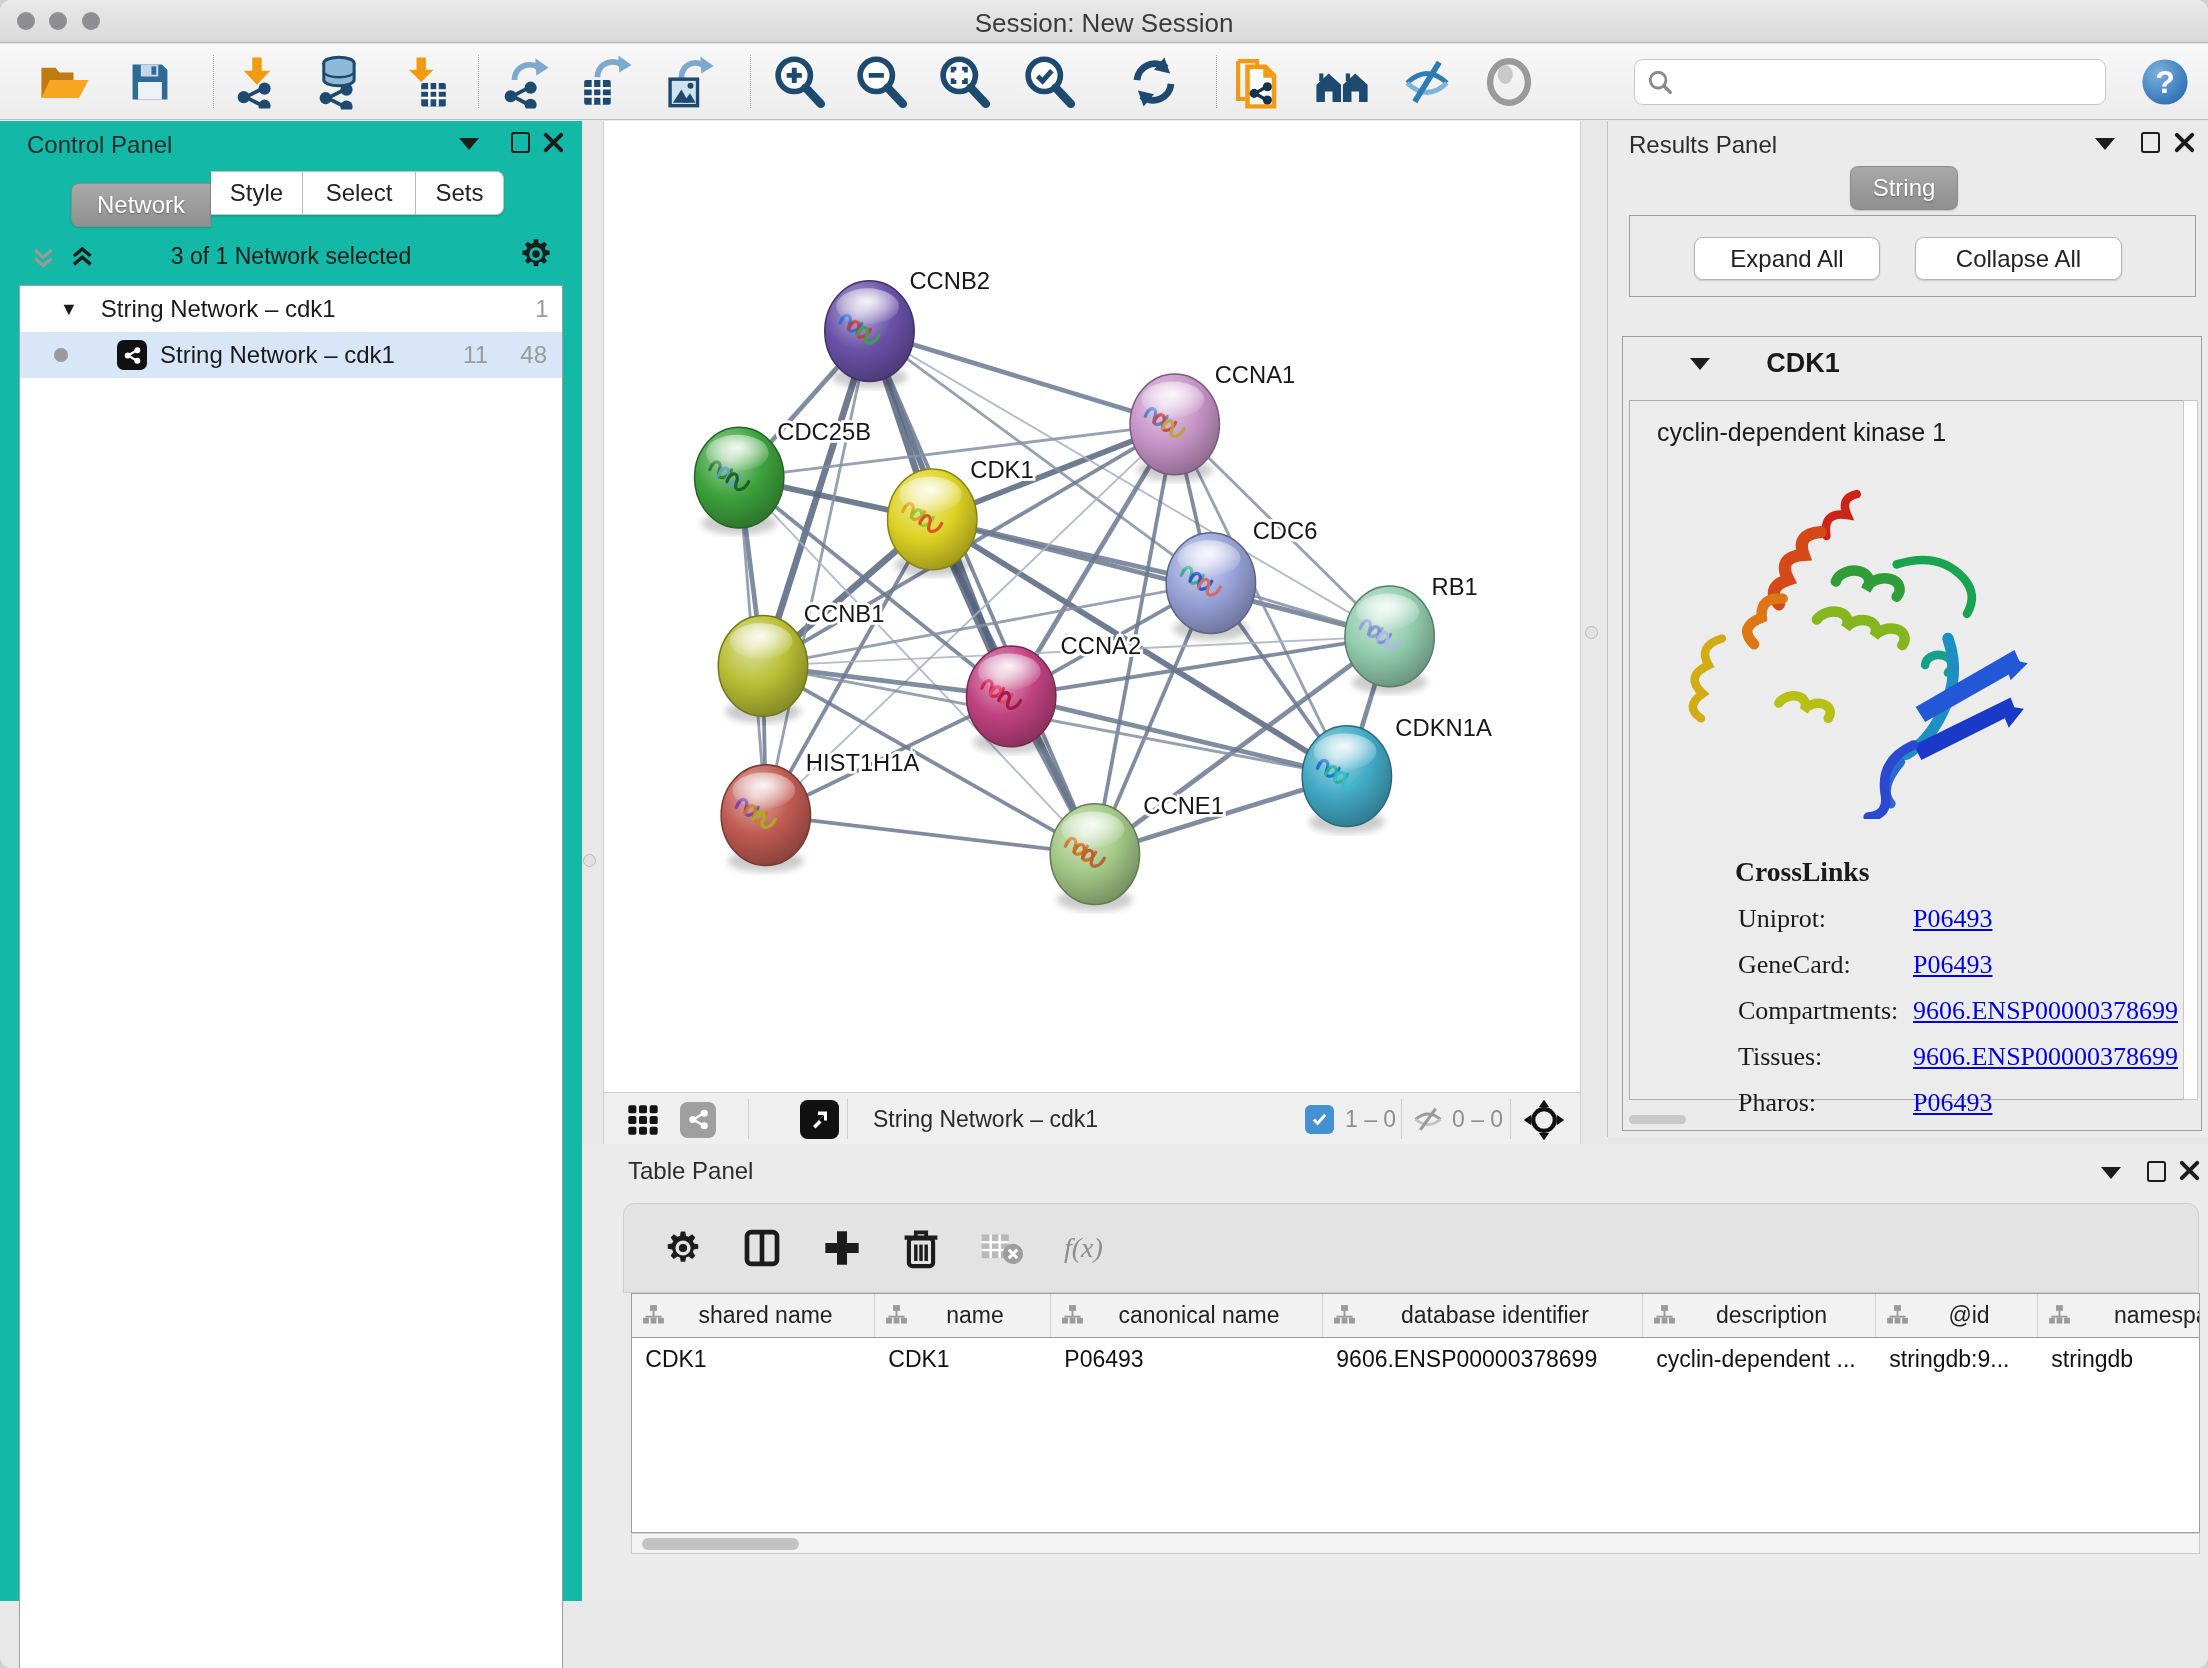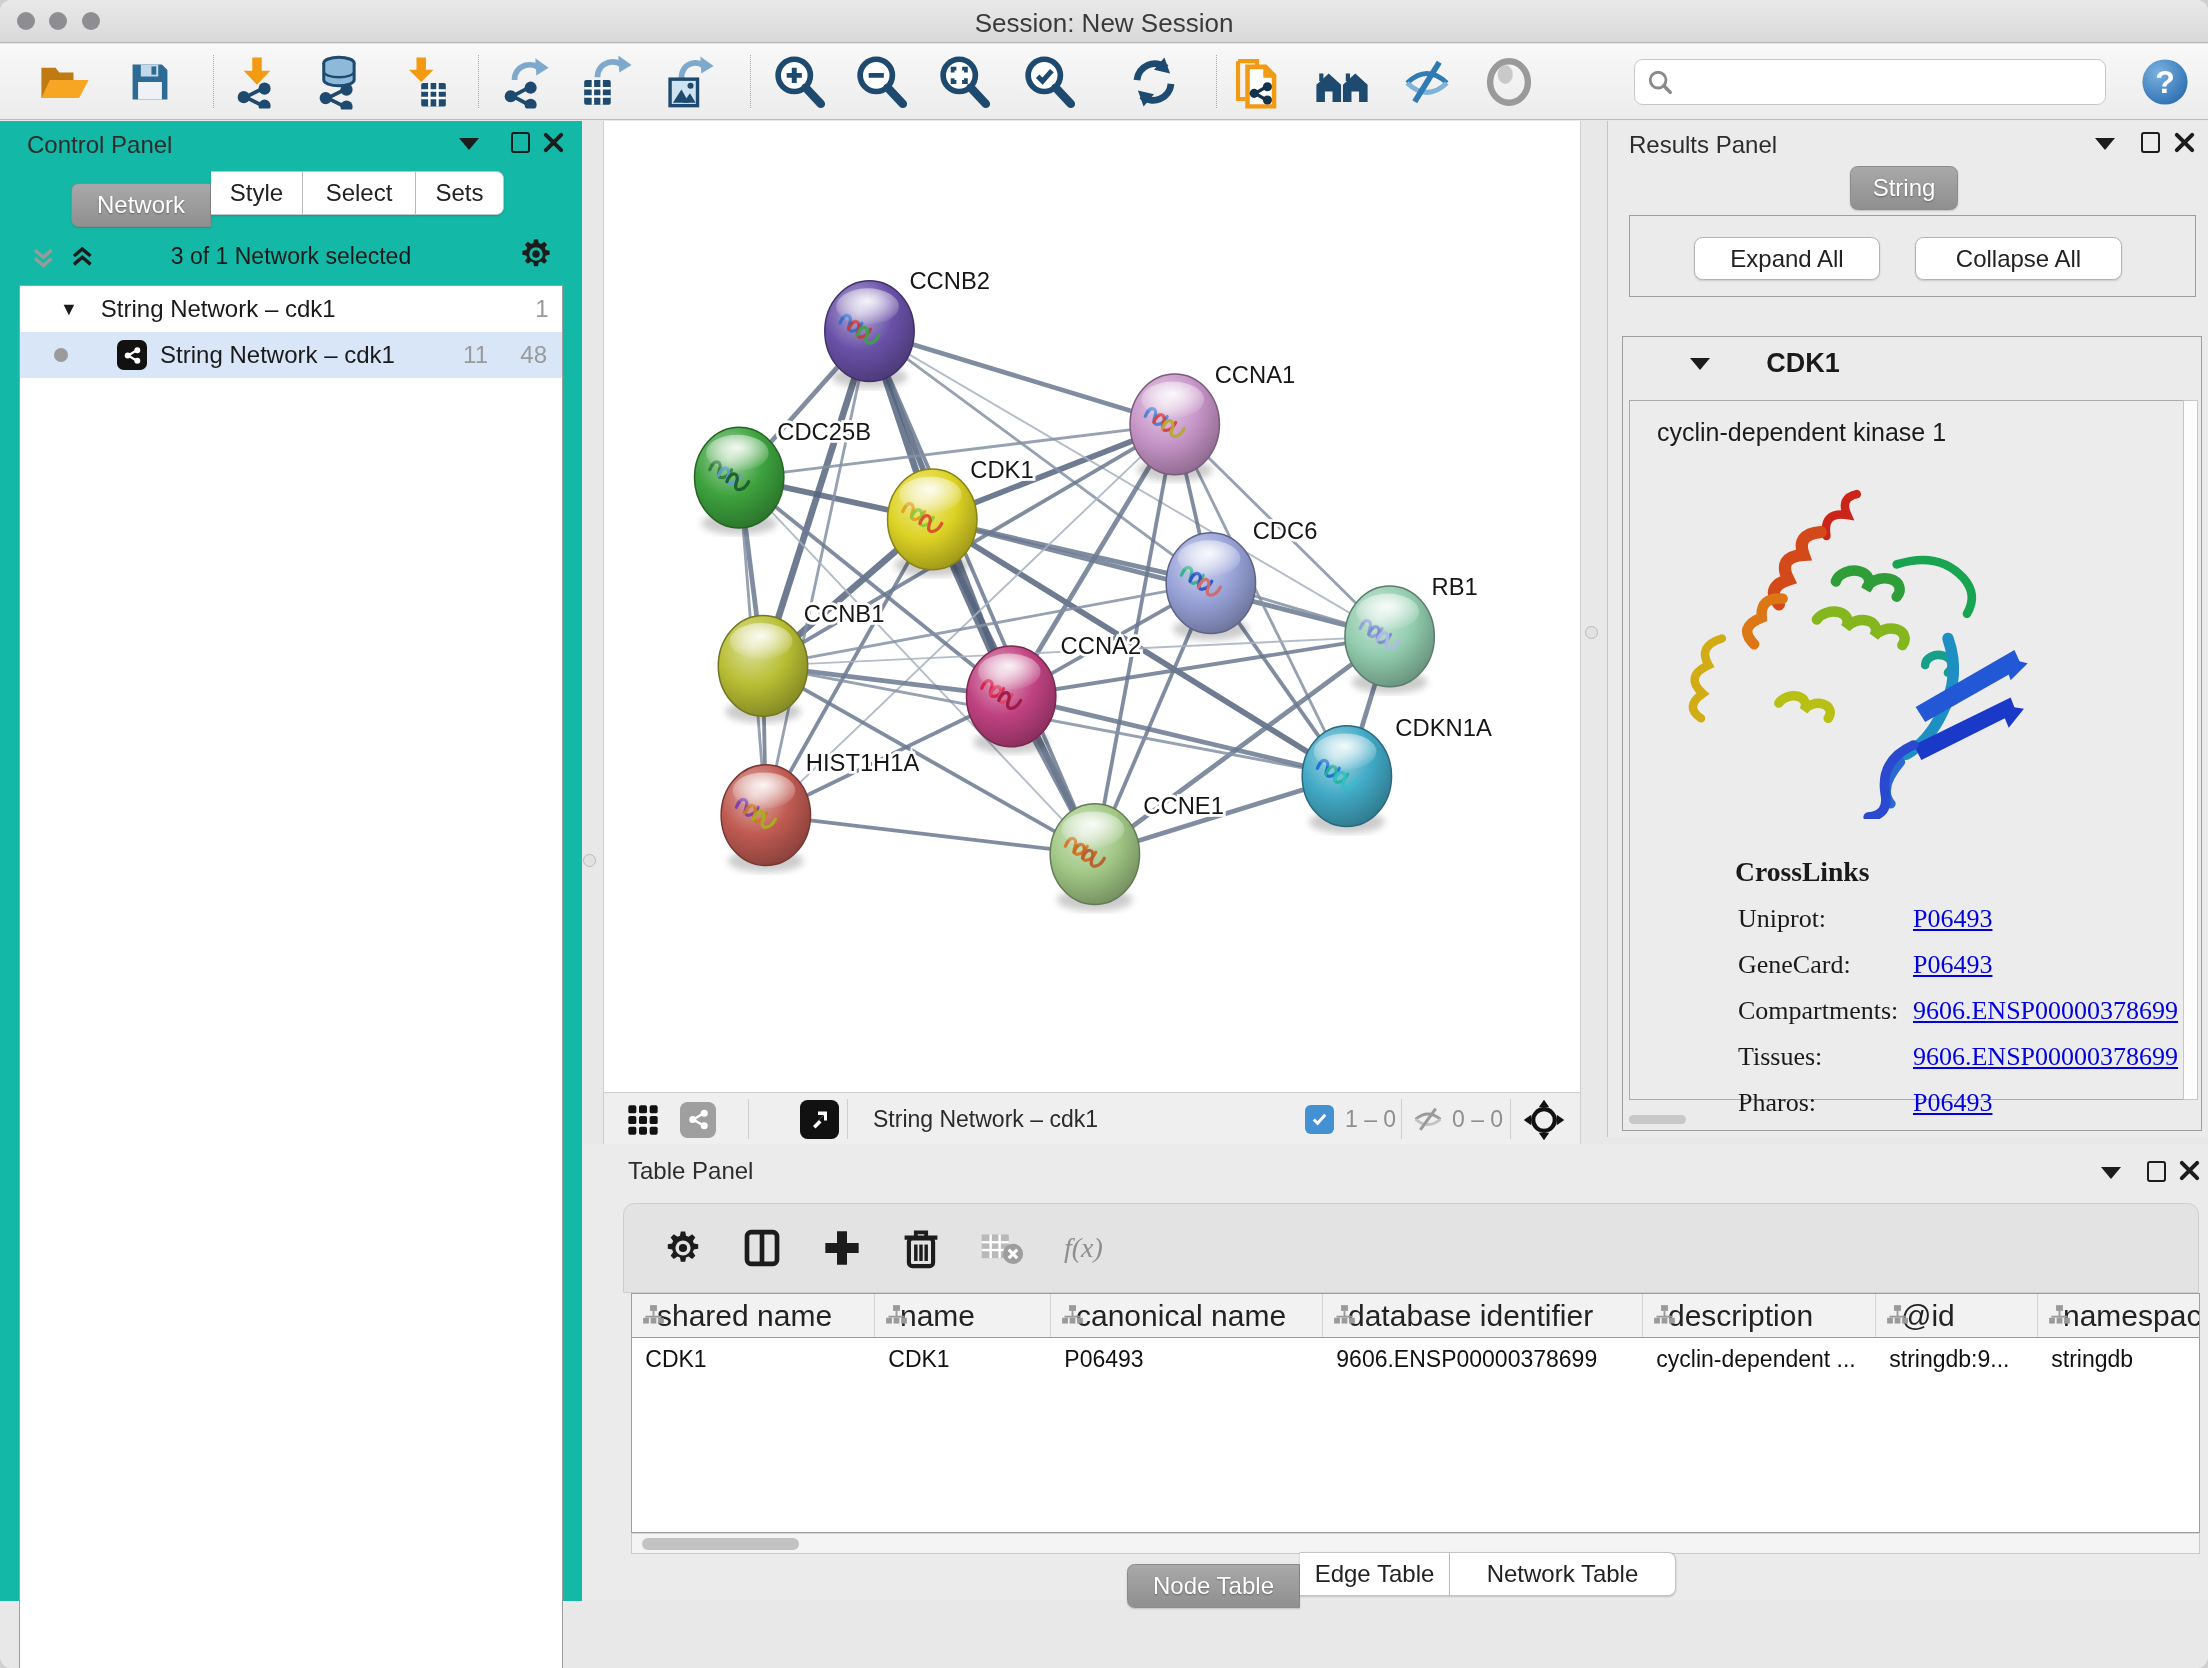--- a/index.html
+++ b/index.html
@@ -73,22 +73,22 @@
   .xl-link { color:#0000e0; text-decoration:underline; }
   
   .table-panel { position:absolute; left:583px; top:1144px; width:1625px; height:456px; background:#ebebeb; }
   .tp-toolbar { position:absolute; left:40px; top:59px; width:1576px; height:90px;
                 background:#e3e3e3; border:1px solid #cdcdcd; border-radius:11.4px 11.4px 0 0;
                 display:flex; align-items:center; }
   .tp-ic { margin-left:40px; display:flex; align-items:center; }
   .tbl { position:absolute; left:48px; top:149px; width:1569px; height:240px; background:#fff;
          border:1px solid #9e9e9e; overflow:hidden; }
   .tbl-head { display:flex; height:44px; border-bottom:1px solid #9a9a9a; background:#f2f2f2; }
-  .th { position:relative; display:flex; align-items:center; 
-        border-right:1px solid #d4d4d4; font-size:30px; color:#222; flex:none; }
+  .th { position:relative; display:flex; align-items:center; justify-content:center;
+        border-right:1px solid #d4d4d4; font-size:23px; color:#222; flex:none; }
   .th svg { position:absolute; left:9.5px; }
   .tbl-row { display:flex; height:44px; }
   .td { flex:none; font-size:23px; padding:7.6px 0 0 13.3px; color:#111; white-space:nowrap; overflow:hidden; }
   .tbl-hscroll { position:absolute; left:48px; top:389px; width:1569px; height:21px; background:#f4f4f4;
                  border:1px solid #c9c9c9; border-top:1px solid #d6d6d6; }
   .tbl-thumb { position:absolute; left:9.5px; top:3.8px; width:157px; height:12.4px; border-radius:6.7px; background:#c2c2c2; }
   .bottom-tabs { position:absolute; left:544px; top:408px; display:flex; }
   
   .statusbar { position:absolute; left:0; top:1607px; width:100%; height:61px; background:#ececec;
                border-top:1px solid #bfbfbf; border-radius:0 0 11.4px 11.4px; }
@@ -830,22 +830,17 @@
           <div class="td" style="width: 272px;">P06493</div>
           <div class="td" style="width: 320px;">9606.ENSP00000378699</div>
           <div class="td" style="width: 233px;">cyclin-dependent ...</div>
           <div class="td" style="width: 162px;">stringdb:9...</div>
           <div class="td" style="width: 247px;">stringdb</div>
         </div>
     </div>
     <div class="tbl-hscroll">
       <div class="tbl-thumb"></div>
     </div>
-    <div class="bottom-tabs" id="bottom-tabs">
-        <div class="seg first sel" style="width: 173px;">Node Table</div>
-        <div class="seg" style="width: 150px;">Edge Table</div>
-        <div class="seg last" style="width: 226px;">Network Table</div>
-      </div>
   </div>
 
 
 </div>
 
 
 </body></html>

